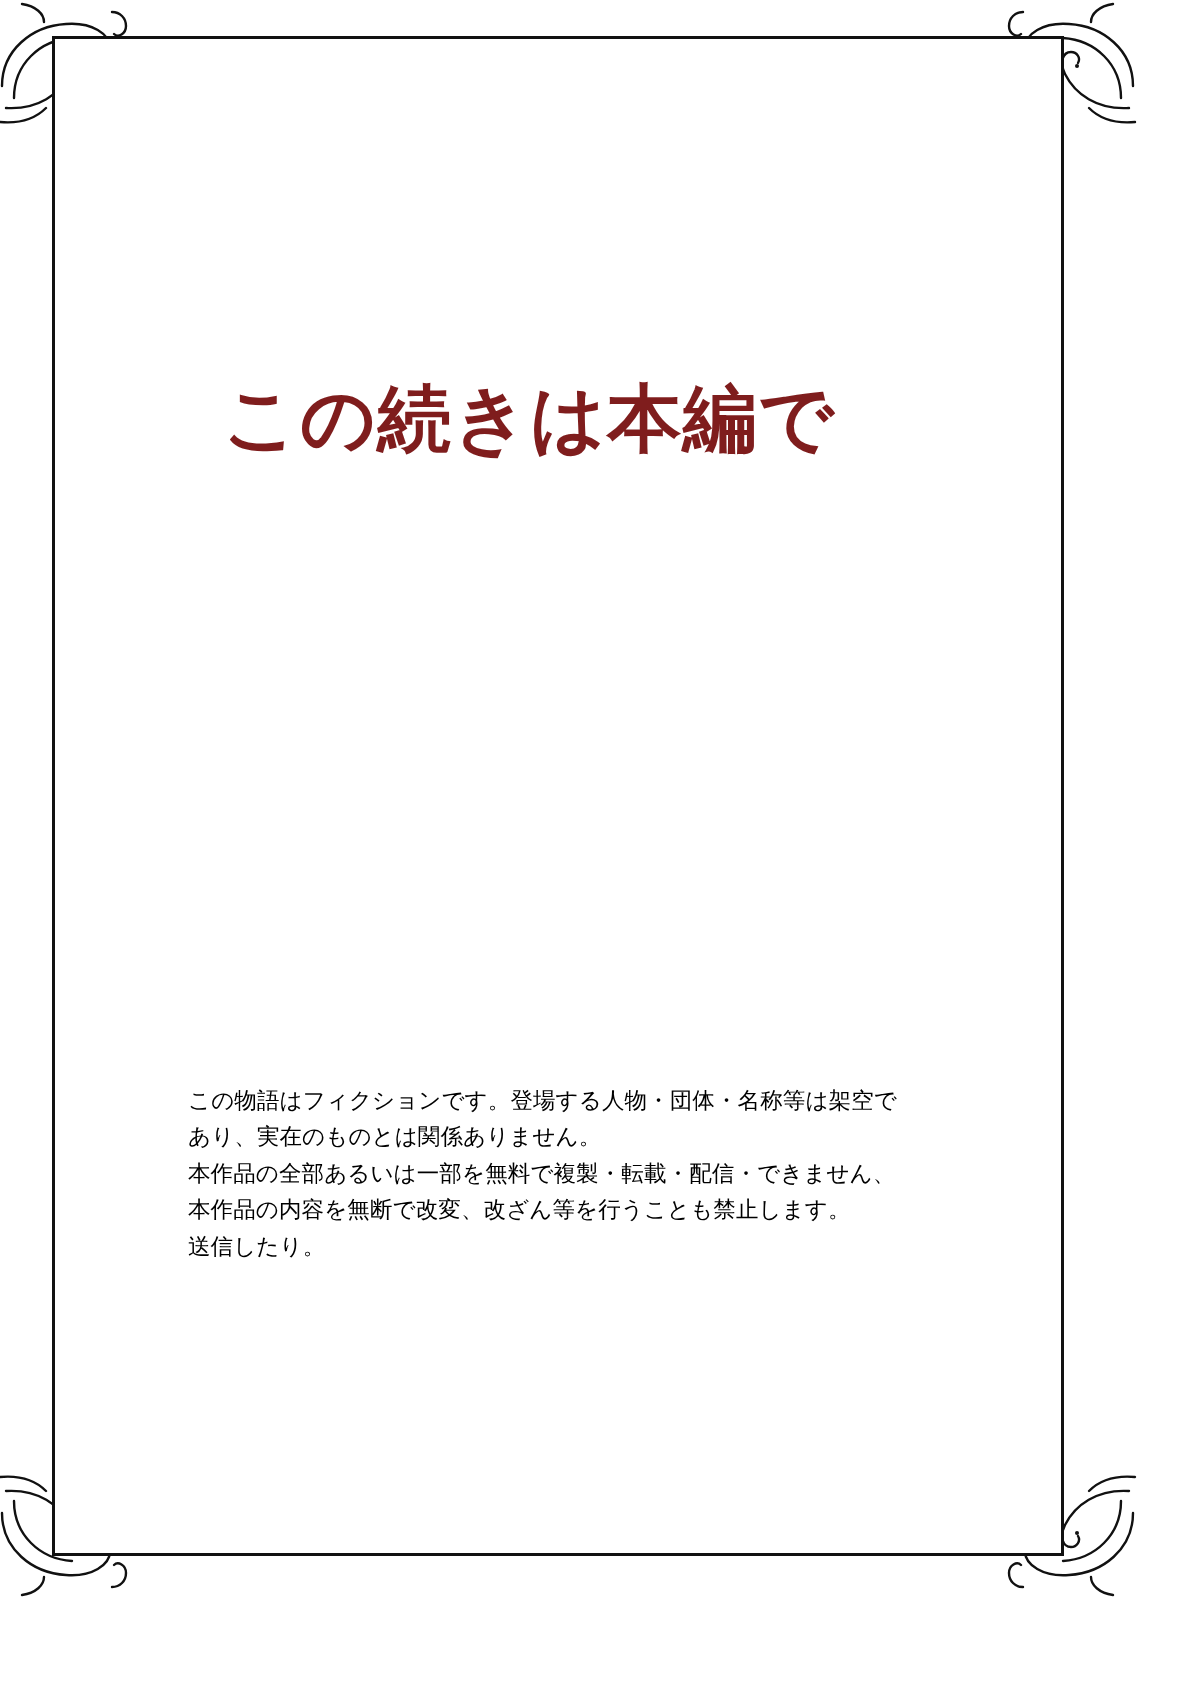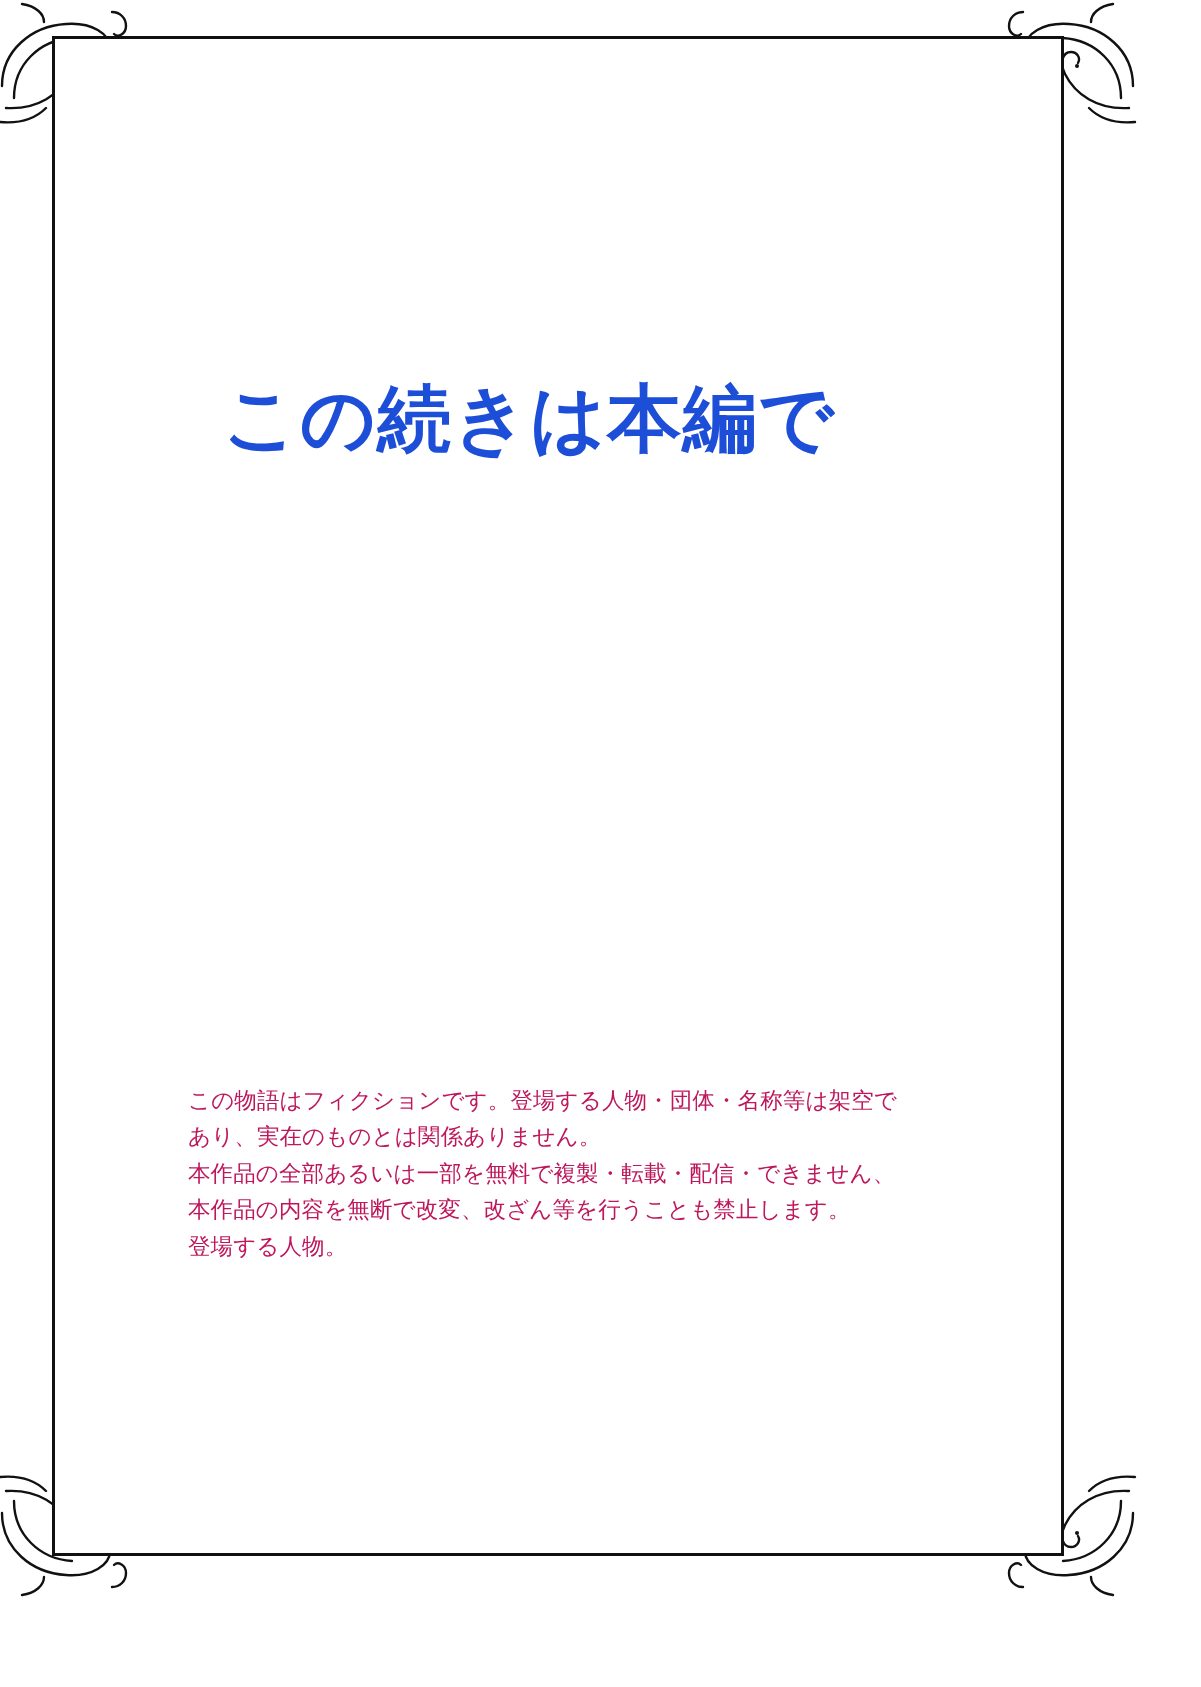--- a/index.html
+++ b/index.html
@@ -54,37 +54,37 @@
     left: 168px;
     top: 330px;
     width: 760px;
   }
   .headline .line {
     font-family: "DejaVu Sans", "Liberation Sans", sans-serif;
     font-weight: 700;
     font-size: 74px;
     line-height: 1.34;
     letter-spacing: 0.02em;
-    color: #1d4ed8;
+    color: #7f1d1d;
     white-space: nowrap;
   }
 
   
   .legal {
     position: absolute;
     left: 133px;
     top: 1043px;
     width: 840px;
   }
   .legal p {
     margin: 0;
     font-family: "DejaVu Sans", "Liberation Sans", sans-serif;
     font-size: 22.5px;
     line-height: 1.62;
-    color: #be185d;
+    color: #000000;
     letter-spacing: 0.005em;
   }
   .legal p + p { margin-top: 0px; }
 </style>
 </head>
 <body>
 
 <div class="page">
 
   <div class="ornament orn-tl">
@@ -143,17 +143,17 @@
 
     <div class="headline">
       <div class="line">この続きは本編で</div>
     </div>
 
     <div class="legal">
       <p>この物語はフィクションです。登場する人物・団体・名称等は架空で</p>
       <p>あり、実在のものとは関係ありません。</p>
       <p>本作品の全部あるいは一部を無料で複製・転載・配信・できません、</p>
       <p>本作品の内容を無断で改変、改ざん等を行うことも禁止します。</p>
-      <p>登場する人物。</p>
+      <p>送信したり。</p>
     </div>
 
   </div>
 </div>
 
 </body></html>

